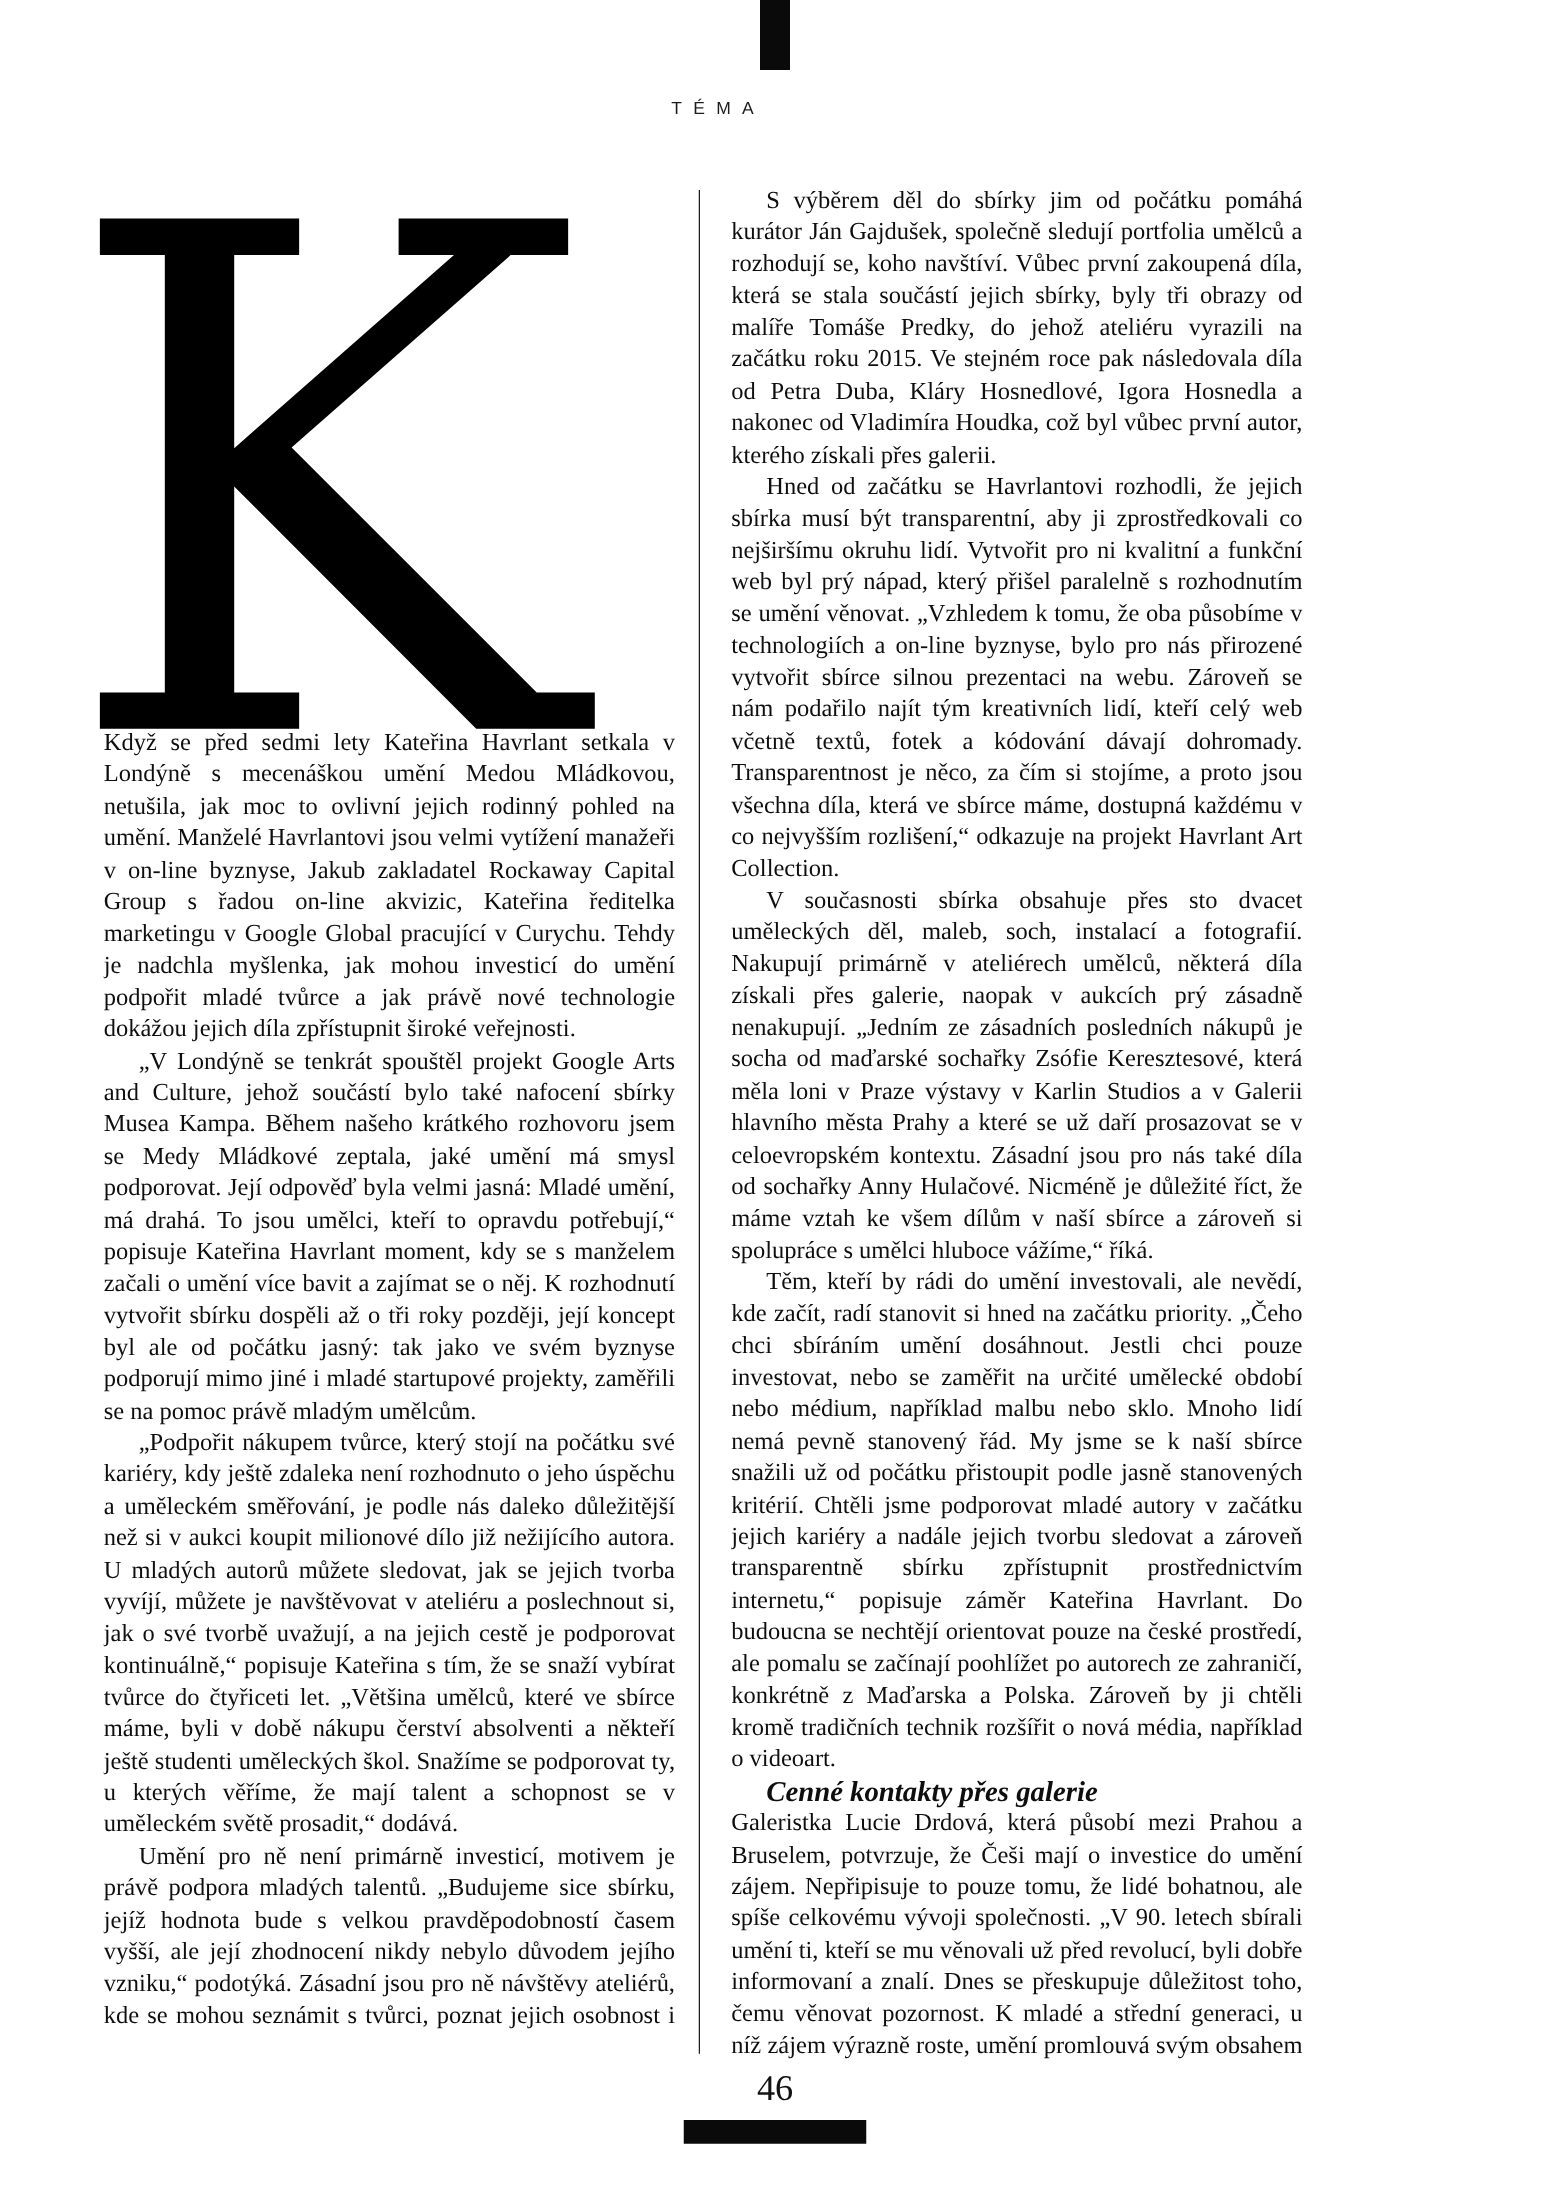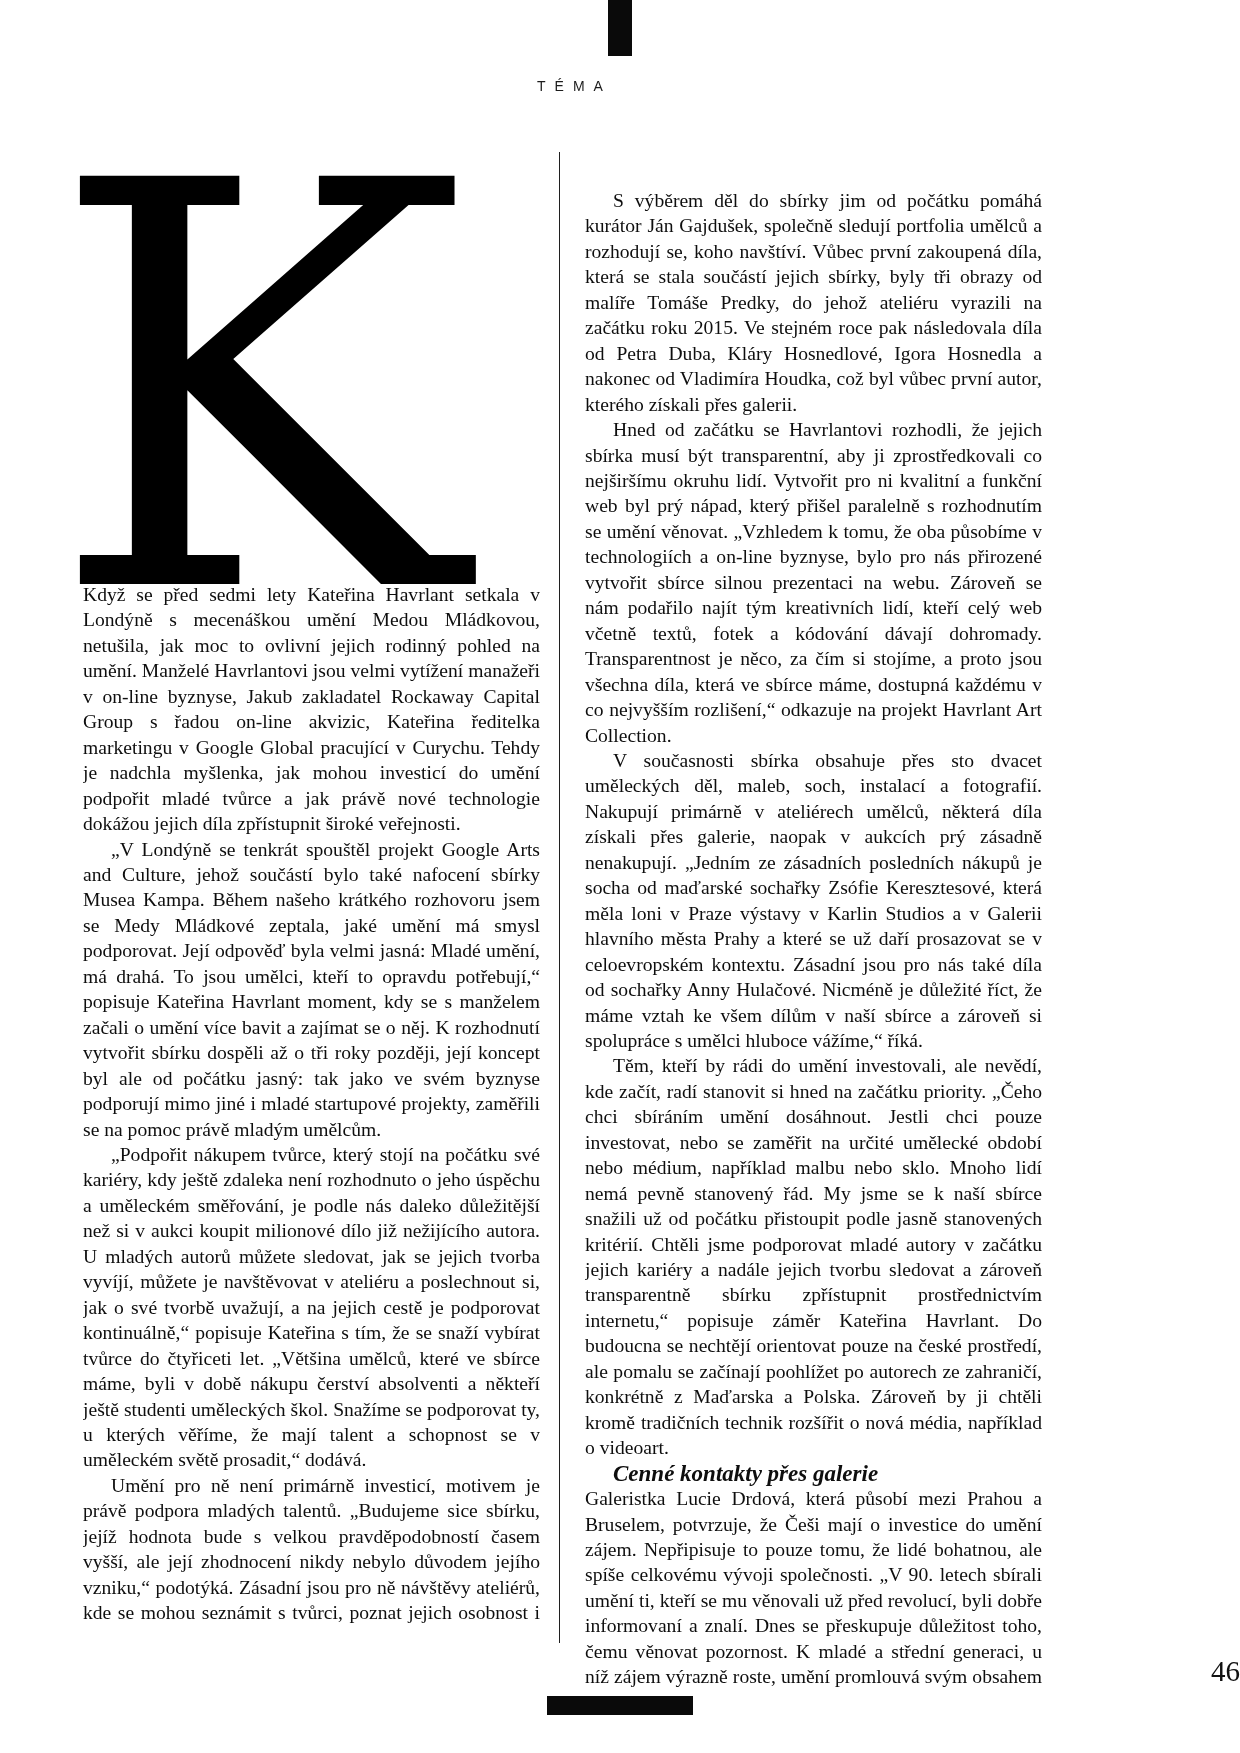--- a/index.html
+++ b/index.html
@@ -46,36 +46,36 @@
   }
   .col {
     position: absolute;
     width: 457px;
     text-align: justify;
     font-size: 19.6px;
     line-height: 25.45px;
     overflow: hidden;
   }
   .col-left  { left: 83px;  top: 582px; height: 1046px; }
-  .col-right { left: 585px; top: 148px; height: 1500px; margin-top: 40px; }
+  .col-right { left: 585px; top: 148px; height: 1500px; }
   .col p { margin: 0; text-indent: 28px; }
   .col p.noindent { text-indent: 0; }
   .subhead {
     margin: 24px 0 0 0;
     font-size: 23px;
     font-weight: bold;
     font-style: italic;
     text-indent: 0;
     text-align: left;
   }
   .page-number {
     position: absolute;
     left: 0; top: 1655px;
     width: 1240px;
-    text-align: right;
+    text-align: center;
     font-size: 29px;
     color: #111111;
   }
   .bottom-mark {
     position: absolute;
     left: 547px; top: 1696px;
     width: 146px; height: 19px;
     background: #0a0a0a;
   }
 </style>

